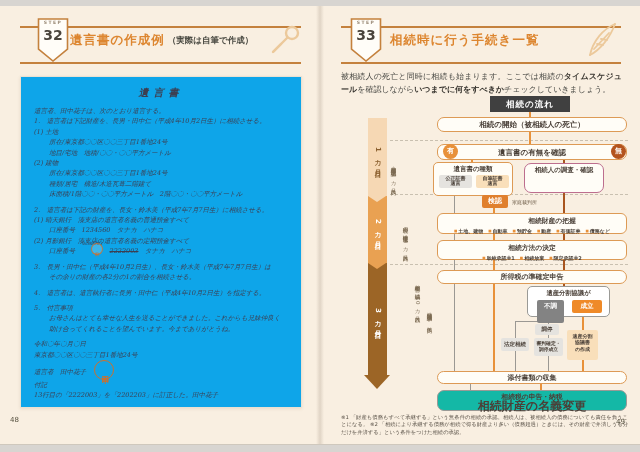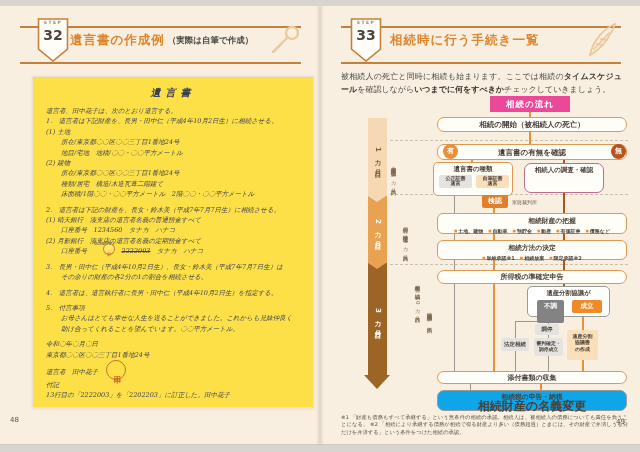--- a/index.html
+++ b/index.html
@@ -17,21 +17,21 @@
   .step-badge { position:absolute; width:32px; height:48px; z-index:4; }
   .step-badge svg { position:absolute; inset:0; }
   .step-label { position:absolute; top:4px; left:0; width:100%; text-align:center; font-size:4.5px; letter-spacing:1.5px; color:#9a8a76; font-weight:bold; }
   .step-num { position:absolute; top:11px; left:0; width:100%; text-align:center; font-size:14px; font-weight:bold; color:#4a443c; }
   .page-title { position:absolute; z-index:3; font-size:12.5px; font-weight:bold; color:#dd8630; letter-spacing:1px; white-space:nowrap; }
   .title-note { font-size:8.5px; color:#4a4a42; margin-left:3px; letter-spacing:0; vertical-align:1px; }
   .corner-icon { position:absolute; z-index:2; }
   .pagenum { position:absolute; font-size:7px; color:#55503f; z-index:6; }
 
   
-  .will-doc { position:absolute; left:32px; top:76px; width:282px; height:332px; background:#fde047;
+  .will-doc { position:absolute; left:20px; top:76px; width:282px; height:332px; background:#0ea5e9;
     border:1px solid #eae1d2; box-shadow:0 1px 3px rgba(120,90,50,.12); z-index:3;
     padding:9px 13px; overflow:hidden; font-family:"DejaVu Serif", serif; font-style:italic; color:#3c3f52; }
   .will-title { text-align:center; font-size:10px; font-weight:bold; letter-spacing:5px; margin-bottom:6px; }
   .wl { font-size:6.5px; line-height:10.4px; white-space:nowrap; }
   .wl.ind1 { padding-left:15px; }
   .wl.gap { margin-top:5px; }
   .corr { position:relative; display:inline-block; }
   .corr-old { text-decoration:line-through;margin-left:28px; }
   .corr-new { position:absolute; top:-4.5px; left:1px; font-size:4.5px; line-height:4.5px; }
   .corr-stamp { position:absolute; left:9px; top:-3px; width:12px; height:12px; border:1px solid rgba(207,111,42,.85);
@@ -47,21 +47,21 @@
   .footnote { position:absolute; left:341px; top:414px; width:287px; font-size:5.3px; line-height:7.4px; color:#5a5248; text-align:justify; z-index:3; }
 
   
   .fl { position:absolute; z-index:2; }            
   .fl.or { background:#e8913a; }
   .fl.gr { background:#9b9893; }
   .fl.dk { background:#a8551f; }
   .dash { position:absolute; left:390px; width:238px; border-top:1px dashed #c9c0b0; z-index:1; }
   .fbox { position:absolute; background:#fffdf7; border:1px solid #dd9a55; border-radius:7px;
     color:#4a4038; font-weight:bold; text-align:center; z-index:3; }
-  .flow-heading { position:absolute; left:490px; top:96px; width:80px; height:16px; background:#ec4899; color:#fff;
+  .flow-heading { position:absolute; left:490px; top:96px; width:80px; height:16px; background:#404040; color:#fff;
     font-size:8.5px; font-weight:bold; text-align:center; line-height:16px; letter-spacing:1px; z-index:3; }
   .circ { position:absolute; width:15px; height:15px; border-radius:50%; color:#fff; font-size:7px; font-weight:bold;
     text-align:center; line-height:15px; z-index:4; }
   .gbox { position:absolute; background:#e5e3df; border-radius:2px; color:#4a4038; font-weight:bold; text-align:center; z-index:3; }
   .obox { position:absolute; background:#f9dfba; border-radius:2px; color:#4a4038; font-weight:bold; text-align:center; z-index:3; }
   .narrow { display:block; margin:0 auto; }
   .bullets { display:flex; justify-content:center; gap:5px; font-size:5px; margin-top:2px; font-weight:bold; }
   .bullets span::before { content:"■"; font-size:3.5px; color:#e8913a; margin-right:1px; vertical-align:1px; }
 
   
@@ -114,21 +114,21 @@
       <p class="wl ind1">口座番号　1234560　タナカ　ハナコ</p>
       <p class="wl">(2) 月影銀行　湊支店の遺言者名義の定期預金すべて</p>
       <p class="wl ind1">
         <span>口座番号　</span><span class="corr"><span class="corr-new">2202203</span><span class="corr-old">2222003</span><span class="corr-stamp">田中</span></span><span>　タナカ　ハナコ</span>
       </p>
       <p class="wl gap">3.　長男・田中仁（平成4年10月2日生）、長女・鈴木美（平成7年7月7日生）は</p>
       <p class="wl ind1">その余りの財産の各2分の1の割合を相続させる。</p>
       <p class="wl gap">4.　遺言者は、遺言執行者に長男・田中仁（平成4年10月2日生）を指定する。</p>
       <p class="wl gap">5.　付言事項</p>
       <p class="wl ind1">お母さんはとても幸せな人生を送ることができました。これからも兄妹仲良く</p>
-      <p class="wl ind1">助け合ってくれることを望んでいます。〇〇平方メートル。</p>
+      <p class="wl ind1">助け合ってくれることを望んでいます。今までありがとうね。</p>
       <p class="wl gap">令和〇年〇月〇日</p>
       <p class="wl">東京都〇〇区〇〇三丁目1番地24号</p>
       <p class="wl">
         <span>遺言者　田中花子</span><span class="sig-stamp">田中</span>
       </p>
       <p class="wl">付記</p>
       <p class="wl">13行目の「2222003」を「2202203」に訂正した。田中花子</p>
     </div>
 
     <div class="pagenum" style="left:10px; top:416px;">48</div>
@@ -254,21 +254,21 @@
     <div class="gbox" style="left:501px; top:338px; width:28px; height:13px; font-size:5.5px; line-height:13px;">法定相続</div>
     <div class="gbox" style="left:534px; top:338px; width:29px; height:18px; padding-top:3px;">
       <span class="narrow" style="width:25px; font-size:4.8px; line-height:5.6px;">審判確定・調停成立</span>
     </div>
     <div class="obox" style="left:567px; top:330px; width:31px; height:30px; padding-top:3px;">
       <span class="narrow" style="width:20px; font-size:5px; line-height:6.4px;">遺産分割協議書の作成</span>
     </div>
 
     <div class="fbox" style="left:437px; top:371px; width:190px; height:13px; font-size:7px; line-height:12px;">添付書類の収集</div>
 
-    <div class="fbox" style="left:437px; top:390px; width:190px; height:21px; background:#0ea5e9; border:1px solid #9a9a96; padding-top:2px;">
+    <div class="fbox" style="left:437px; top:390px; width:190px; height:21px; background:#14b8a6; border:1px solid #9a9a96; padding-top:2px;">
       <span style="display:block; font-size:6.8px; line-height:8.5px;">相続税の申告・納税</span>
       <span style="display:block; font-size:12px; line-height:8.5px;">相続財産の名義変更</span>
     </div>
 
     <p class="footnote">
       <span>※1 「財産も債務もすべて承継する」という無条件の相続の承認。相続人は、被相続人の債務についても責任を負うことになる。</span>
       <span>※2 「相続により承継する債務が相続で得る財産より多い（債務超過）ときには、その財産で弁済しうる分だけを弁済する」という条件をつけた相続の承認。</span>
     </p>
 
     <div class="pagenum" style="left:616px; top:418px;">49</div>

